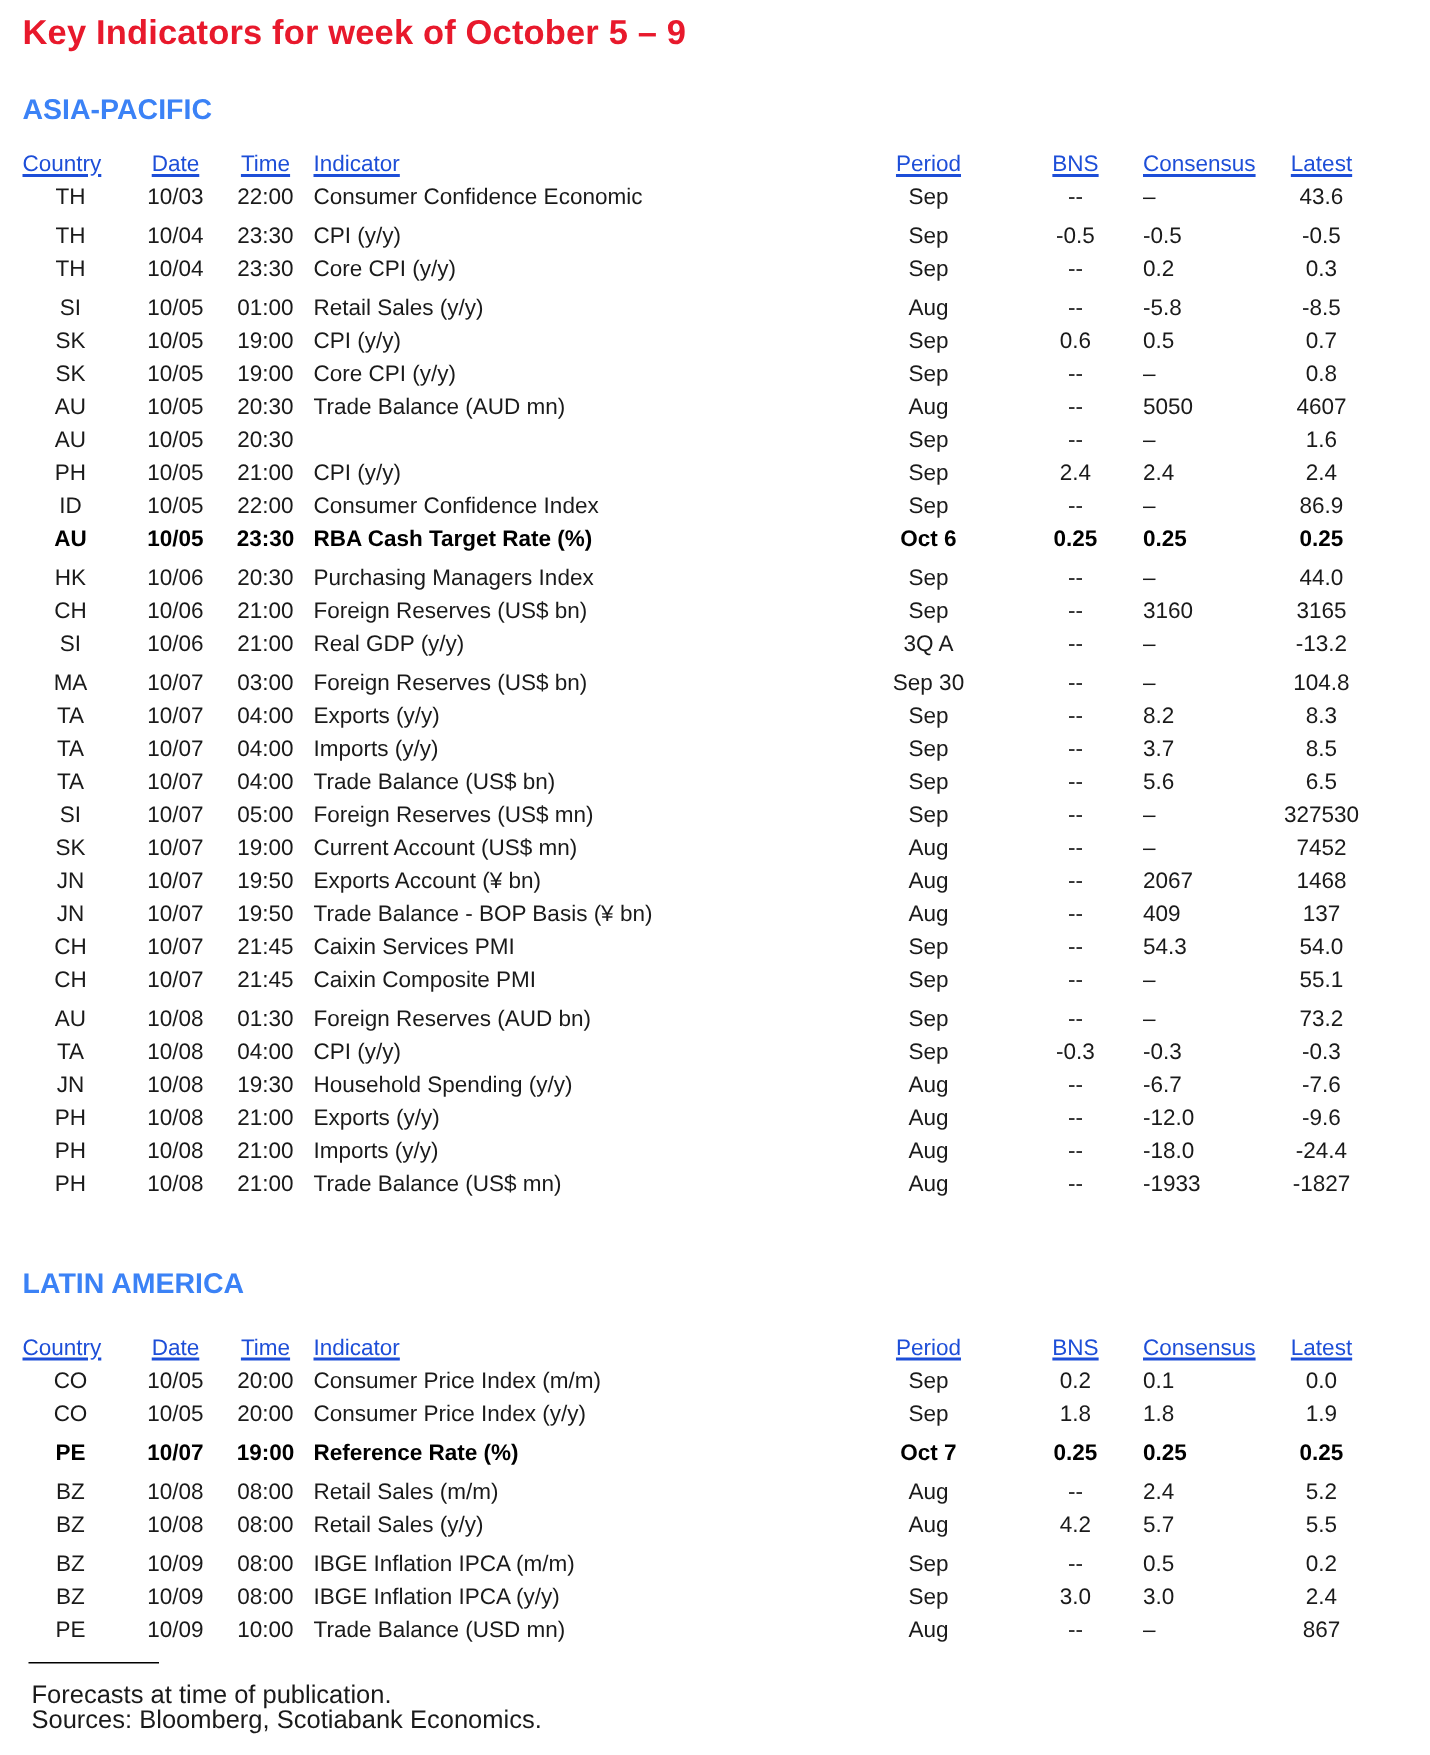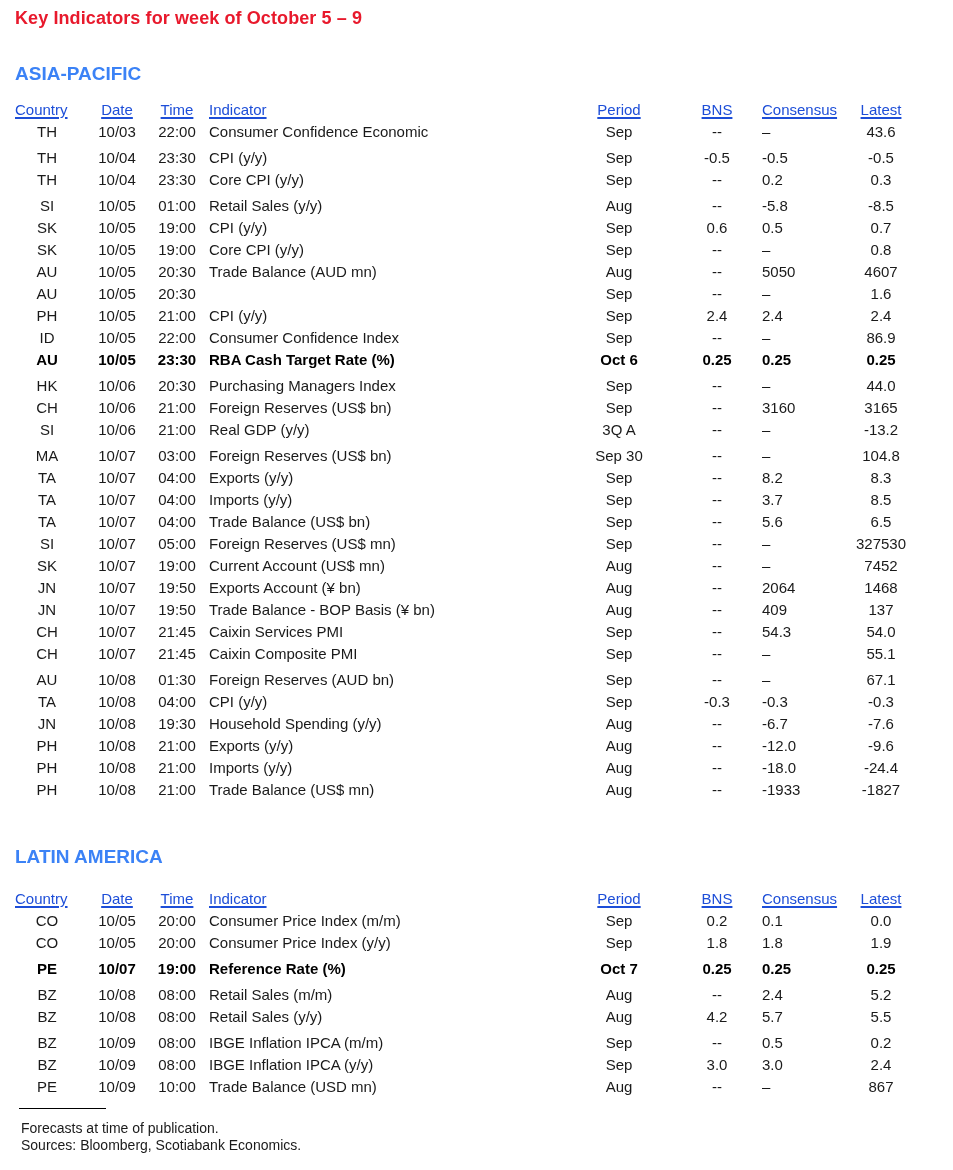--- a/index.html
+++ b/index.html
@@ -2,21 +2,21 @@
 <html><head>
 <meta charset="utf-8">
 <style>
   html, body { margin: 0; padding: 0; background: #ffffff; }
   body {
     width: 953px; height: 1170px; position: relative; overflow: hidden;
     font-family: "Liberation Sans", sans-serif; color: #1a1a1a;
   }
   .title {
     position: absolute; left: 15px; top: 8px;
-    font-size: 18px; font-weight: bold; color: #e8192c; letter-spacing: 0.1px;
+    font-size: 23px; font-weight: bold; color: #e8192c; letter-spacing: 0.1px;
   }
   .section-title {
     position: absolute; left: 15px;
     font-size: 19px; font-weight: bold; color: #3b82f6;
   }
   .tbl { position: absolute; left: 0; width: 953px; }
   .row { position: relative; height: 22px; font-size: 15px; line-height: 22px; }
   .row.gap { margin-top: 4px; }
   .row.bold { font-weight: bold; color: #000; }
   .hdr { font-weight: normal; color: #1d4ed8; }
@@ -28,21 +28,21 @@
   .c-time { left: 155px; width: 44px; text-align: center; }
   .c-ind { left: 209px; text-align: left; }
   .c-period { left: 588px; width: 62px; text-align: center; }
   .c-bns { left: 694px; width: 46px; text-align: center; }
   .c-cons { left: 762px; width: 100px; text-align: left; }
   .c-latest { left: 845px; width: 72px; text-align: center; }
   .footer-rule {
     position: absolute; left: 19px; top: 1108px; width: 87px; height: 0;
     border-top: 1px solid #000;
   }
-  .footer { position: absolute; left: 21px; font-size: 14px; color: #1a1a1a; }
+  .footer { position: absolute; left: 21px; font-size: 17px; color: #1a1a1a; }
 </style>
 </head>
 <body>
 
 <div class="title">Key Indicators for week of October 5 – 9</div>
 
 <div class="section-title" style="top:63px">ASIA-PACIFIC</div>
 <div class="tbl" id="tbl-0" style="top:99px">
     <div class="row hdr">
       <div class="c c-country"><span>Country</span></div>
@@ -253,21 +253,21 @@
       <div class="c c-cons">–</div>
       <div class="c c-latest">7452</div>
     </div>
     <div class="row">
       <div class="c c-country">JN</div>
       <div class="c c-date">10/07</div>
       <div class="c c-time">19:50</div>
       <div class="c c-ind">Exports Account (¥ bn)</div>
       <div class="c c-period">Aug</div>
       <div class="c c-bns">--</div>
-      <div class="c c-cons">2064</div>
+      <div class="c c-cons">2067</div>
       <div class="c c-latest">1468</div>
     </div>
     <div class="row">
       <div class="c c-country">JN</div>
       <div class="c c-date">10/07</div>
       <div class="c c-time">19:50</div>
       <div class="c c-ind">Trade Balance - BOP Basis (¥ bn)</div>
       <div class="c c-period">Aug</div>
       <div class="c c-bns">--</div>
       <div class="c c-cons">409</div>
@@ -294,21 +294,21 @@
       <div class="c c-latest">55.1</div>
     </div>
     <div class="row gap">
       <div class="c c-country">AU</div>
       <div class="c c-date">10/08</div>
       <div class="c c-time">01:30</div>
       <div class="c c-ind">Foreign Reserves (AUD bn)</div>
       <div class="c c-period">Sep</div>
       <div class="c c-bns">--</div>
       <div class="c c-cons">–</div>
-      <div class="c c-latest">67.1</div>
+      <div class="c c-latest">73.2</div>
     </div>
     <div class="row">
       <div class="c c-country">TA</div>
       <div class="c c-date">10/08</div>
       <div class="c c-time">04:00</div>
       <div class="c c-ind">CPI (y/y)</div>
       <div class="c c-period">Sep</div>
       <div class="c c-bns">-0.3</div>
       <div class="c c-cons">-0.3</div>
       <div class="c c-latest">-0.3</div>

